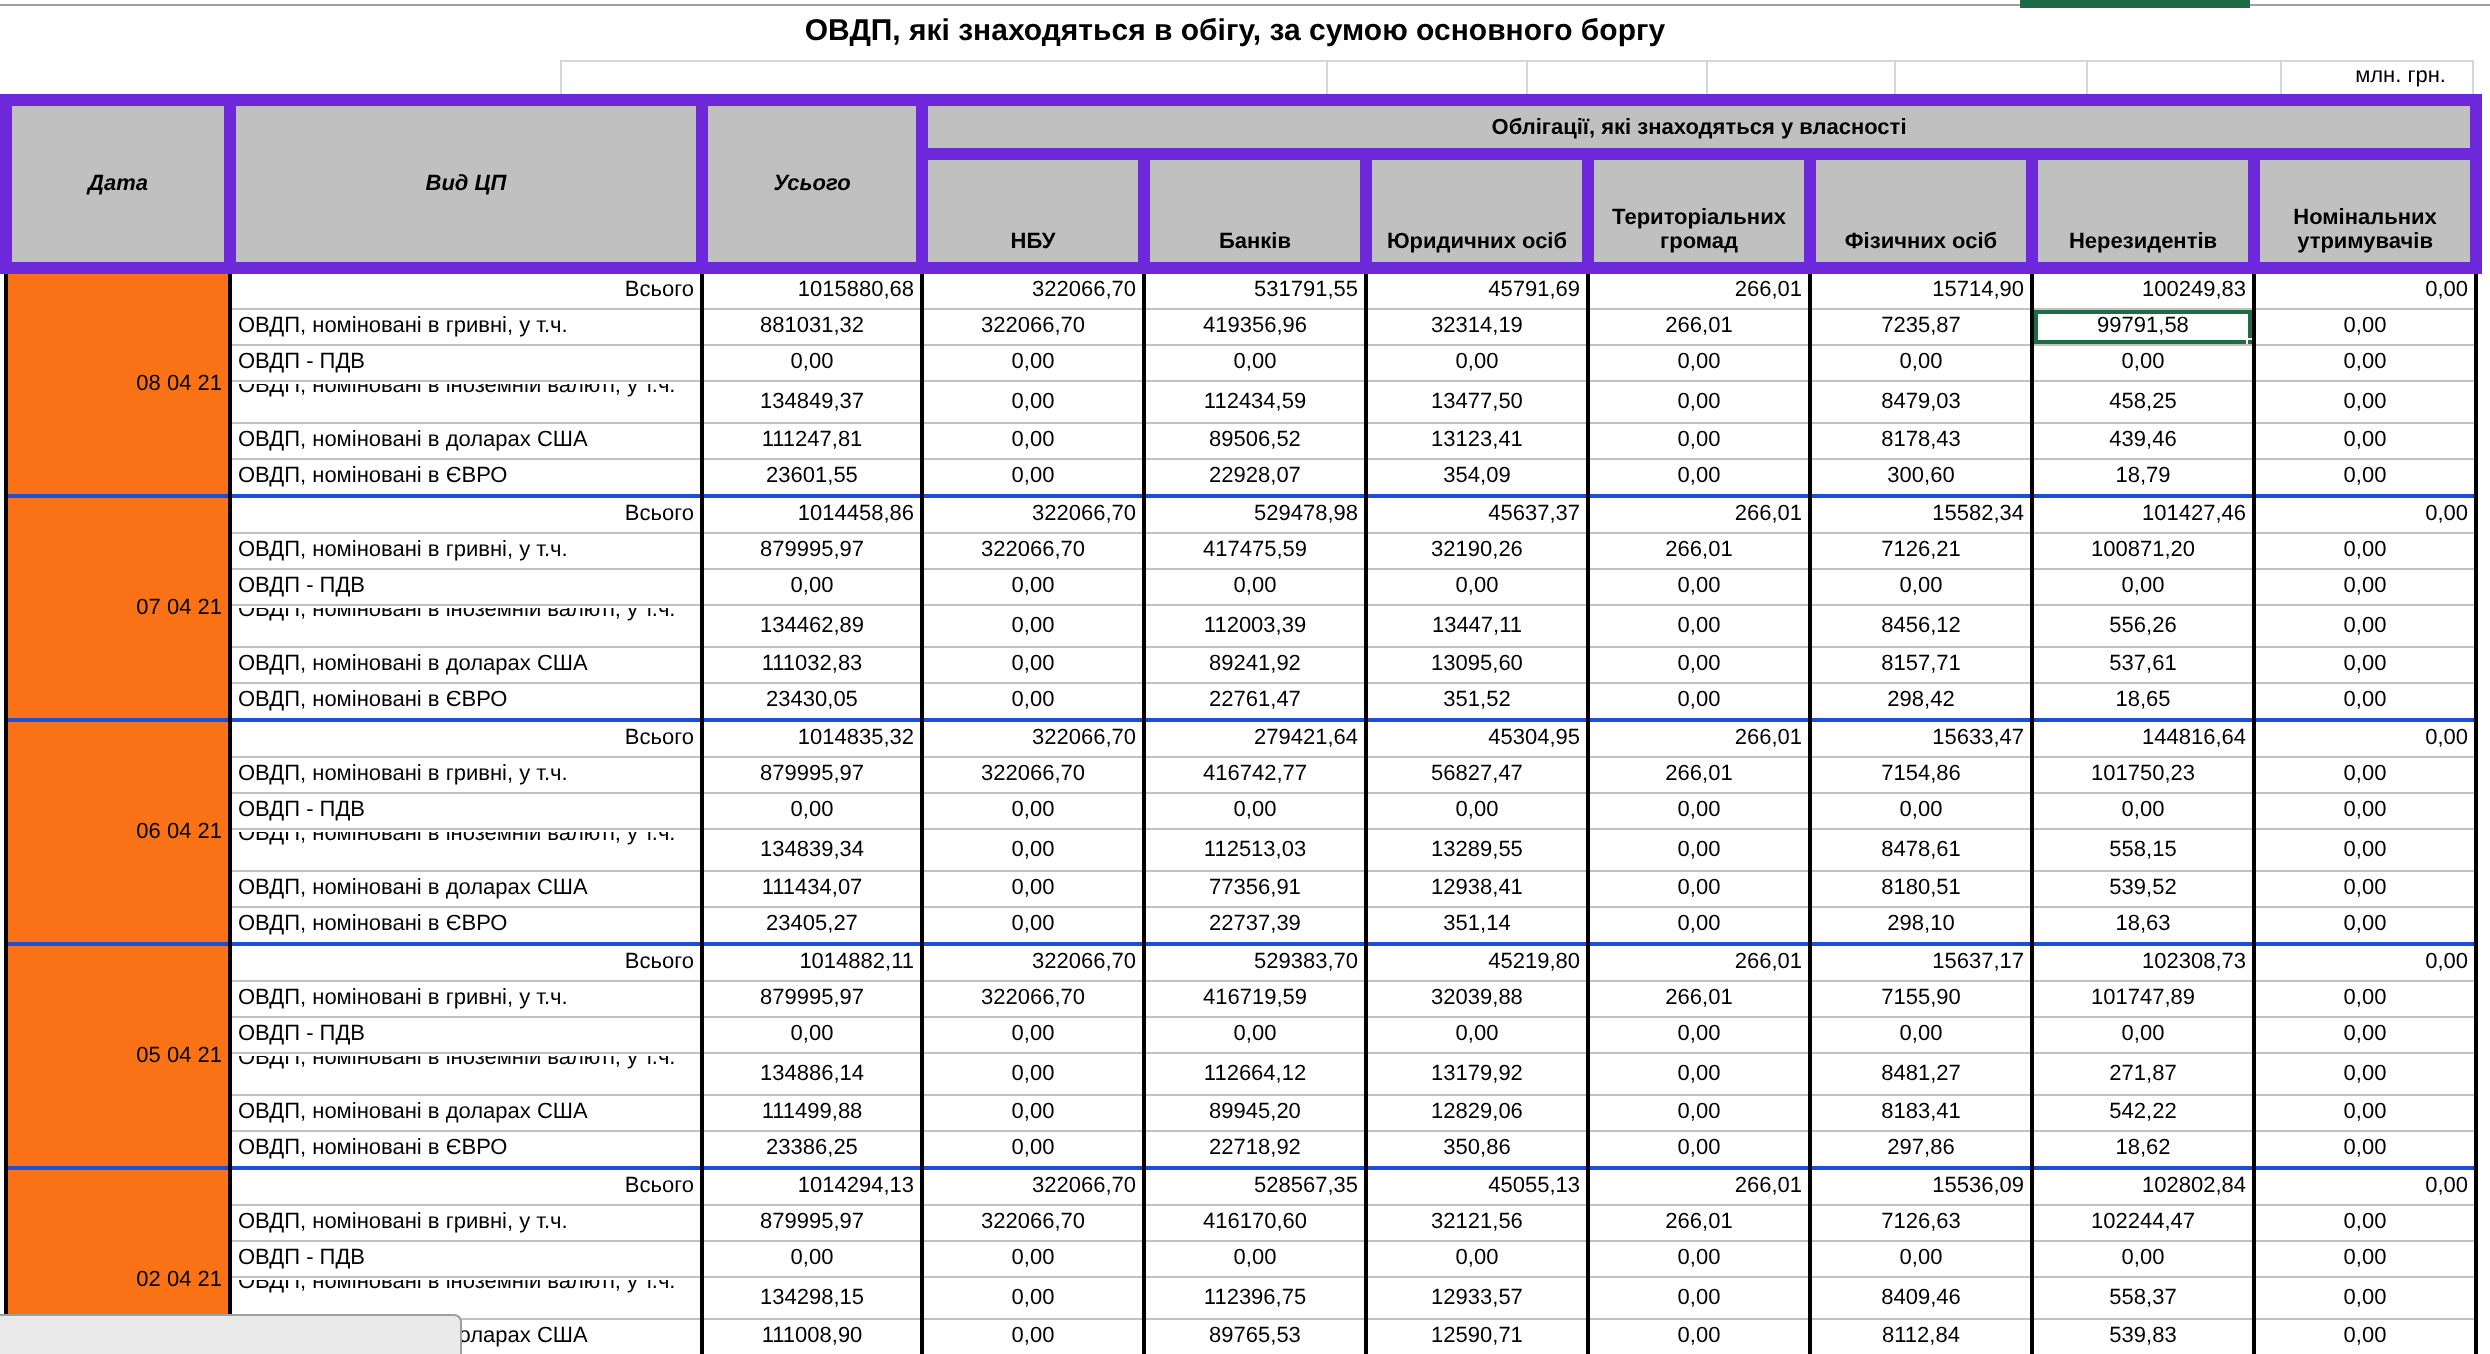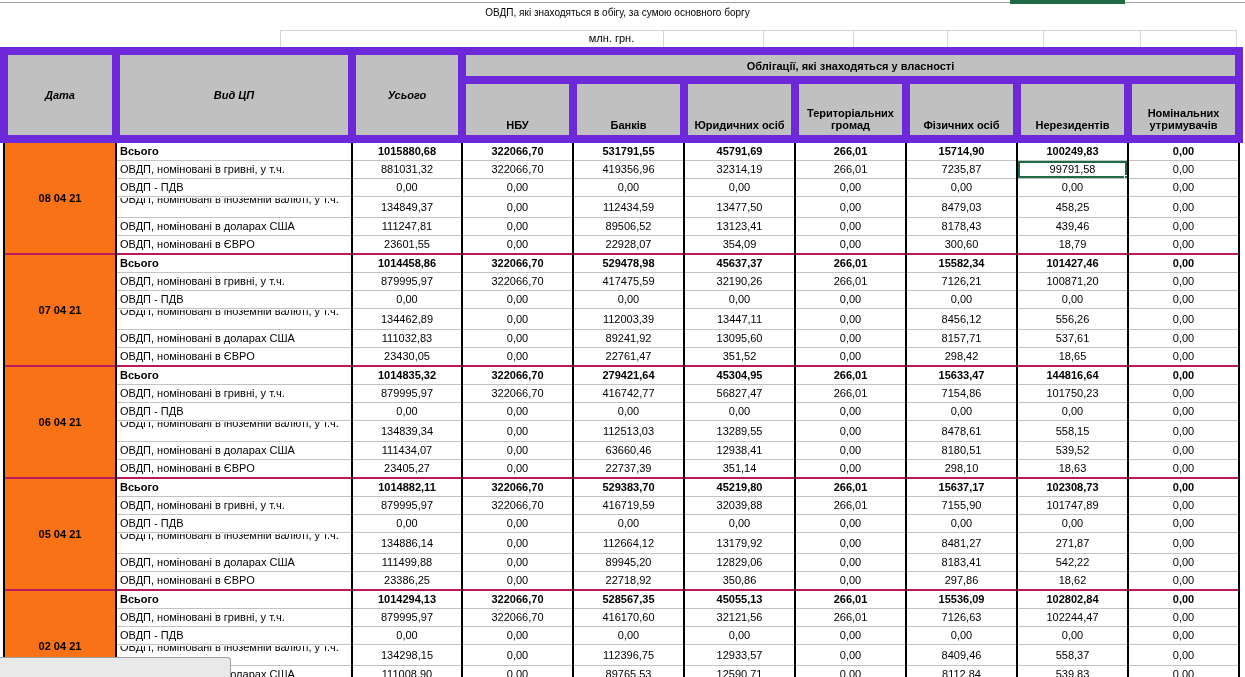--- a/index.html
+++ b/index.html
@@ -9,49 +9,49 @@
     height: 677px;
     background: #ffffff;
     overflow: hidden;
     font-family: "Liberation Sans", sans-serif;
     color: #000;
   }
   .top-line { position: absolute; left: 0; top: 2px; width: 1245px; height: 1px; background: #9f9f9f; }
   .green-remnant { position: absolute; left: 1010px; top: 0; width: 115px; height: 4px; background: #1f6b45; }
   .title {
     position: absolute; top: 7px; left: 0; width: 1235px;
-    text-align: center; font-weight: normal; font-size: 10px;
+    text-align: center; font-weight: bold; font-size: 15px;
   }
   .unit {
     position: absolute; top: 32px; left: 0; width: 1235px; box-sizing: border-box;
-    text-align: center; padding-right: 12px; font-size: 11px;
+    text-align: right; padding-right: 12px; font-size: 11px;
   }
   .gl { position: absolute; background: #d6d6d6; }
   .gl-h { top: 30px; left: 280px; width: 957px; height: 1px; }
   .gl-v { top: 31px; width: 1px; height: 16px; }
 
   table.bonds {
     position: absolute; top: 47px; left: 0;
     width: 1235px; table-layout: fixed; border-collapse: collapse;
     font-size: 11px;
   }
   th {
-    background: #c0c0c0; border: 8px solid #6d28d9;
+    background: #c0c0c0; border: 6px solid #6d28d9;
     font-size: 11px; font-weight: bold; padding: 0 2px; text-align: center;
   }
   .group-th { height: 21px; }
   .sub-th { height: 47px; vertical-align: bottom; padding-bottom: 4px; line-height: 12px; }
   .main-th { vertical-align: middle; font-style: italic; }
   td {
     border-left: 2px solid #000; border-right: 2px solid #000;
     border-top: 1px solid #c2c2c2;
     padding: 0 3px; height: 17px; line-height: 13px;
     overflow: hidden; white-space: nowrap;
   }
-  tr.total-row td { border-top: 2px solid #be185d; font-weight: bold; }
+  tr.total-row td { border-top: 2px solid #1d4ed8; font-weight: normal; text-align: right; }
   tr.tall-row td { height: 20px; }
   td.date-cell {
     background: #f97316; text-align: center; vertical-align: middle;
     font-weight: normal; white-space: nowrap;
   }
   td.label-cell { text-align: left; white-space: normal; }
   td.num-cell { text-align: center; }
   td.selected { box-shadow: inset 0 0 0 2px #1f6b45; position: relative; }
   td.selected::after {
     content: ""; position: absolute; right: -3px; bottom: -3px;
@@ -306,21 +306,21 @@
           <td class="num-cell">13289,55</td>
           <td class="num-cell">0,00</td>
           <td class="num-cell">8478,61</td>
           <td class="num-cell">558,15</td>
           <td class="num-cell">0,00</td>
         </tr>
         <tr class="">
           <td class="label-cell">ОВДП, номіновані в доларах США</td>
           <td class="num-cell">111434,07</td>
           <td class="num-cell">0,00</td>
-          <td class="num-cell">63660,46</td>
+          <td class="num-cell">77356,91</td>
           <td class="num-cell">12938,41</td>
           <td class="num-cell">0,00</td>
           <td class="num-cell">8180,51</td>
           <td class="num-cell">539,52</td>
           <td class="num-cell">0,00</td>
         </tr>
         <tr class="">
           <td class="label-cell">ОВДП, номіновані в ЄВРО</td>
           <td class="num-cell">23405,27</td>
           <td class="num-cell">0,00</td>

